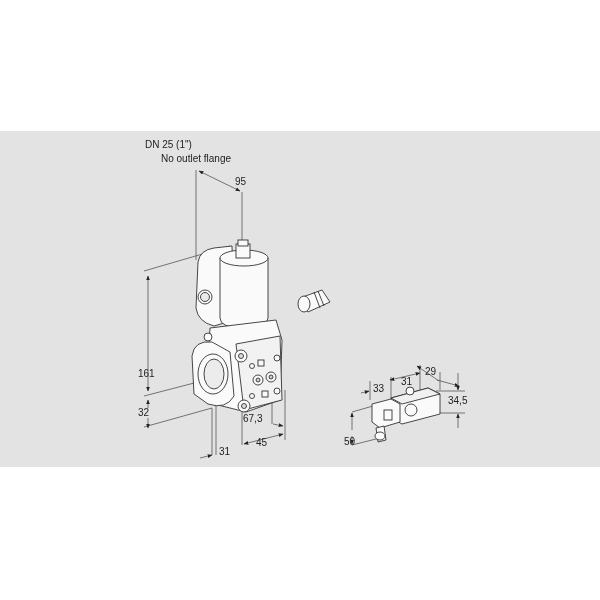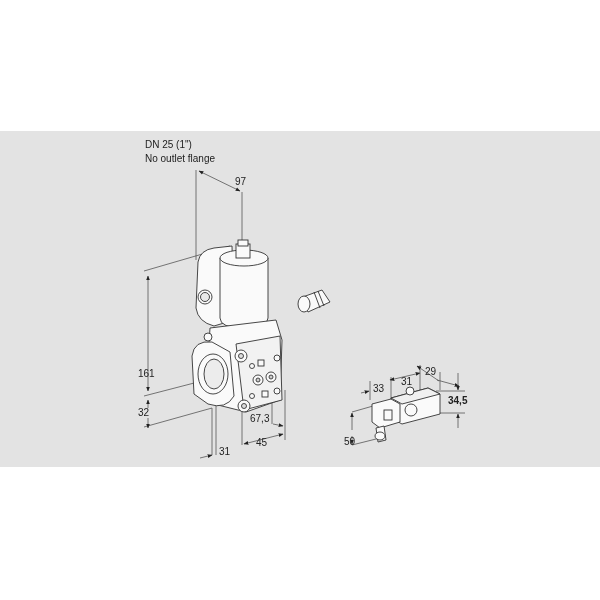--- a/index.html
+++ b/index.html
@@ -118,26 +118,26 @@
     <circle cx="411" cy="410" r="6"></circle>
     <path d="M372,404 L391,399 L400,404 L400,422 L380,428 L372,422 Z"></path>
     <rect x="384" y="410" width="8" height="10"></rect>
     <path d="M376,428 L384,426 L386,440 L378,442 Z"></path>
     <ellipse cx="380" cy="436" rx="5" ry="4"></ellipse>
     <circle cx="410" cy="391" r="4"></circle>
   </g>
 </svg>
 
 <div class="label" style="left:145px;top:139px;">DN 25 (1")</div>
-<div class="label" style="left:145px;top:153px;">No outlet flange</div>
+<div class="label" style="left:161px;top:153px;">No outlet flange</div>
 
-<div class="label" style="left:235px;top:176px;">97</div>
+<div class="label" style="left:235px;top:176px;">95</div>
 <div class="label" style="left:138px;top:320px;margin-top:48px;">161</div>
 <div class="label" style="left:138px;top:407px;">32</div>
-<div class="label" style="left:250px;top:413px;">67,3</div>
+<div class="label" style="left:243px;top:413px;">67,3</div>
 <div class="label" style="left:256px;top:437px;">45</div>
 <div class="label" style="left:219px;top:446px;">31</div>
 
 <div class="label" style="left:373px;top:383px;">33</div>
 <div class="label" style="left:401px;top:376px;">31</div>
 <div class="label" style="left:425px;top:366px;">29</div>
-<div class="label" style="left:448px;top:395px;font-weight:bold;">34,5</div>
+<div class="label" style="left:448px;top:395px;">34,5</div>
 <div class="label" style="left:344px;top:436px;">50</div>
 
 </body></html>

